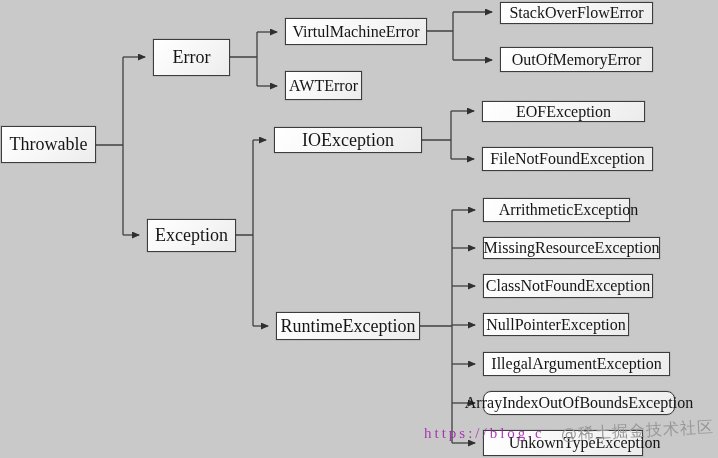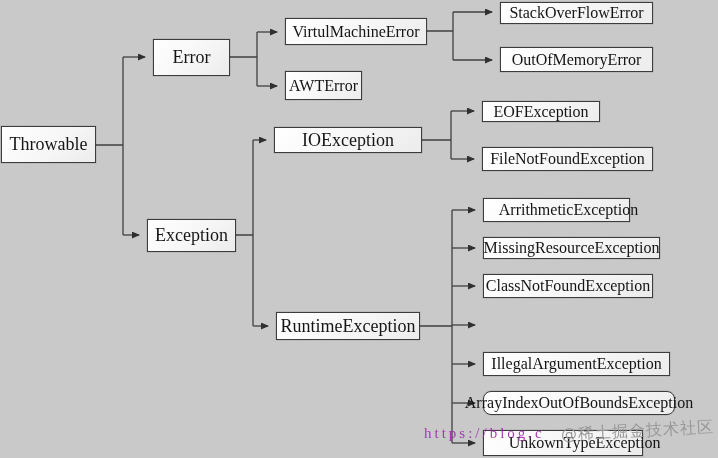--- a/index.html
+++ b/index.html
@@ -25,21 +25,21 @@
   .node.big{font-size:18px;}
   
   #n-throwable      {left:1px;  top:126px; width:95px;  height:37px;}
   #n-error          {left:153px;top:39px;  width:77px;  height:37px;}
   #n-virtulmachine  {left:285px;top:18px;  width:142px; height:27px;}
   #n-awterror       {left:285px;top:71px;  width:77px;  height:29px;}
   #n-stackoverflow  {left:500px;top:2px;   width:153px; height:22px;}
   #n-outofmemory    {left:500px;top:47px;  width:153px; height:25px;}
   #n-exception      {left:147px;top:219px; width:89px;  height:33px;}
   #n-ioexception    {left:274px;top:127px; width:148px; height:26px;}
-  #n-eof            {left:482px;top:101px; width:118px; height:21px;}
+  #n-eof            {left:482px;top:101px; width:163px; height:21px;}
   #n-filenotfound   {left:482px;top:147px; width:171px; height:24px;}
   #n-runtime        {left:276px;top:312px; width:144px; height:28px;}
   #n-arrithmetic    {left:483px;top:198px; width:147px; height:24px;padding-left:24px;}
   #n-missingresource{left:483px;top:237px; width:177px; height:22px;}
   #n-classnotfound  {left:483px;top:274px; width:170px; height:24px;}
   #n-nullpointer    {left:483px;top:313px; width:146px; height:23px;}
   #n-illegalargument{left:483px;top:352px; width:187px; height:24px;}
   #n-arrayindex     {left:483px;top:391px; width:192px; height:24px;border-radius:8px;}
   #n-unkowntype     {left:483px;top:430px; width:160px; height:26px;padding-left:43px;}
   .wm-url{
@@ -136,20 +136,23 @@
   </div>
   <div class="node" id="n-arrithmetic">
     <span>ArrithmeticException</span>
   </div>
   <div class="node" id="n-missingresource">
     <span>MissingResourceException</span>
   </div>
   <div class="node" id="n-classnotfound">
     <span>ClassNotFoundException</span>
   </div>
+  <div class="node" id="n-nullpointer">
+    <span>NullPointerException</span>
+  </div>
   <div class="node" id="n-illegalargument">
     <span>IllegalArgumentException</span>
   </div>
   <div class="node" id="n-arrayindex">
     <span>ArrayIndexOutOfBoundsException</span>
   </div>
   <div class="node" id="n-unkowntype">
     <span>UnkownTypeException</span>
   </div>
 

